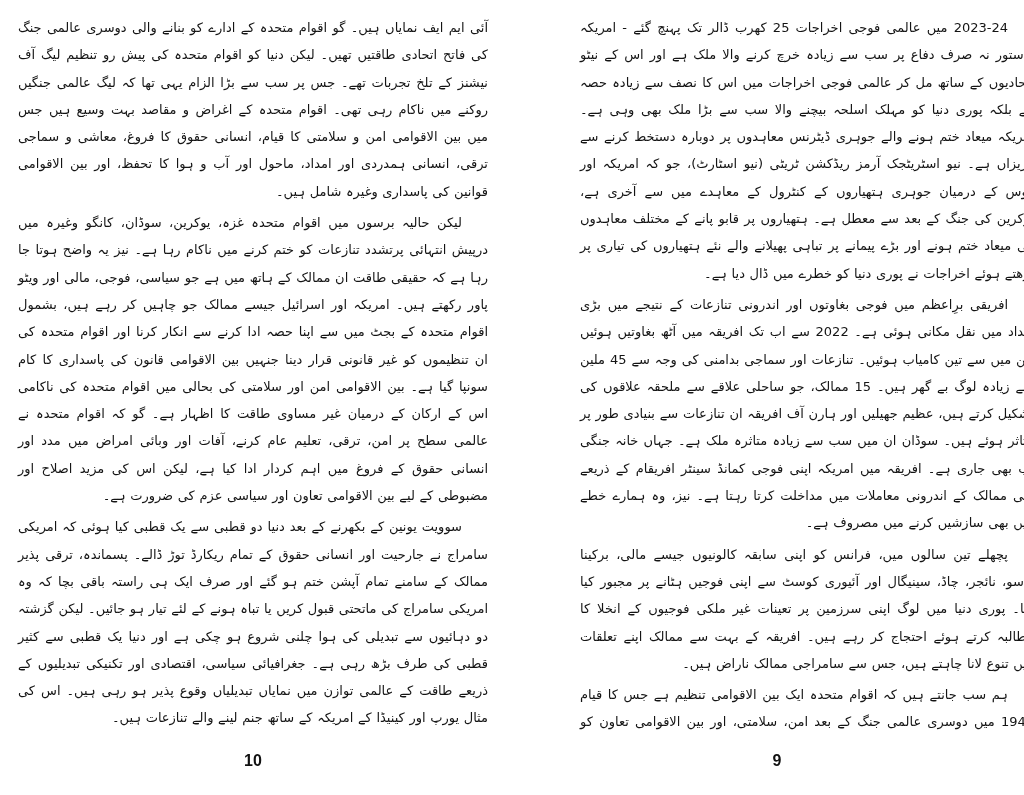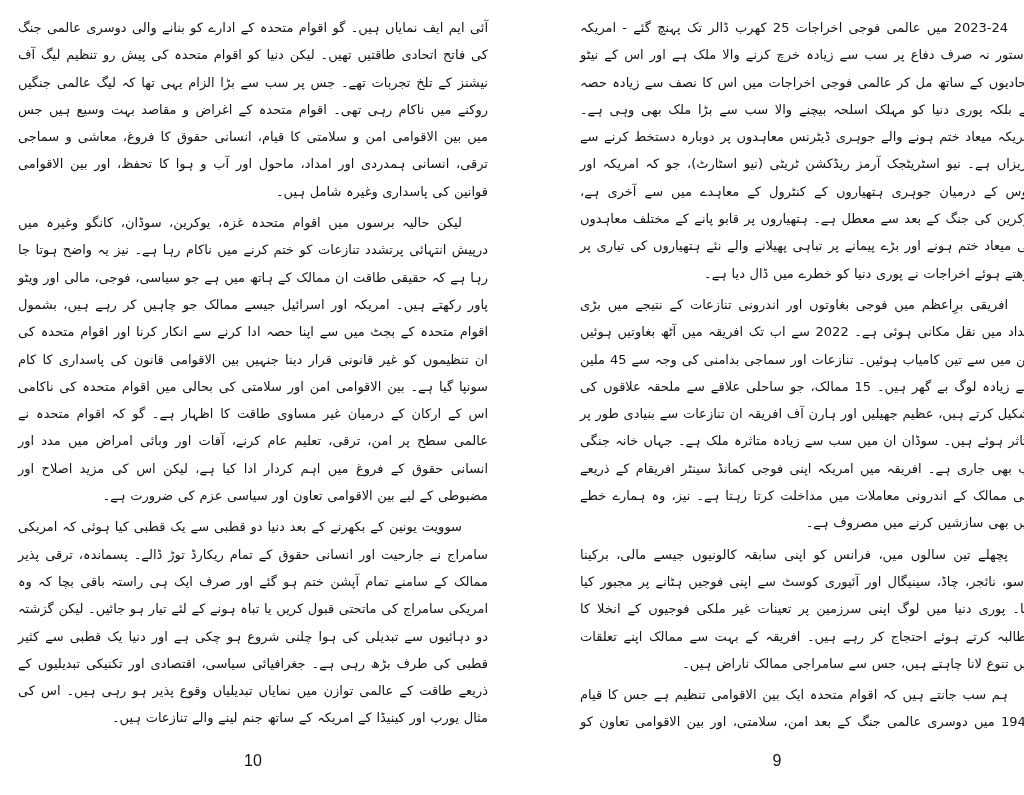--- a/index.html
+++ b/index.html
@@ -46,21 +46,21 @@
     word-spacing: 0.5px;
   }
   .page p.indent {
     text-indent: 26px; 
   }
   .pagenum {
     position: absolute;
     top: 752px;
     text-align: center;
     font-family: "Liberation Sans", sans-serif;
-    font-weight: normal;
+    font-weight: bold;
     font-size: 16px;
     color: #111111;
   }
   .pagenum-left  { left: 14px;  width: 478px; }
   .pagenum-right { left: 546px; width: 462px; }
 </style>
 </head>
 <body>
 
 <div class="spread">

